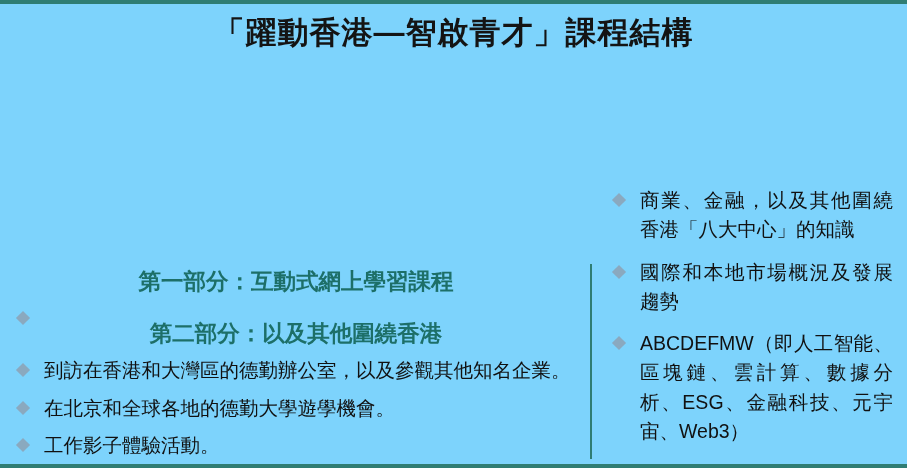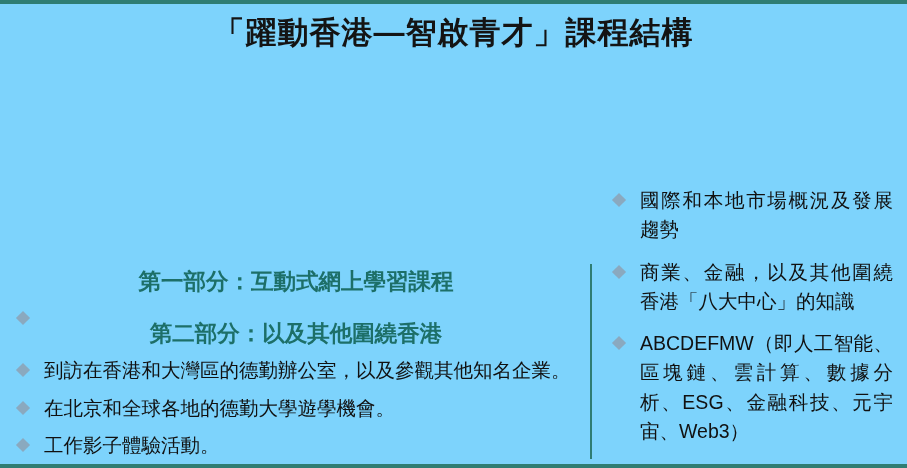--- a/index.html
+++ b/index.html
@@ -131,25 +131,25 @@
       </ul>
 
     </div>
 
     <div class="col-right">
 
 
       <ul class="bullet-list">
         <li class="bullet-item">
           <span class="diamond"></span>
-          <span>國際和本地市場概況及發展趨勢</span>
+          <span>商業、金融，以及其他圍繞香港「八大中心」的知識</span>
         </li>
         <li class="bullet-item">
           <span class="diamond"></span>
-          <span>商業、金融，以及其他圍繞香港「八大中心」的知識</span>
+          <span>國際和本地市場概況及發展趨勢</span>
         </li>
         <li class="bullet-item">
           <span class="diamond"></span>
           <span>ABCDEFMW（即人工智能、區塊鏈、雲計算、數據分析、ESG、金融科技、元宇宙、Web3）</span>
         </li>
       </ul>
 
     </div>
 
   </div>

